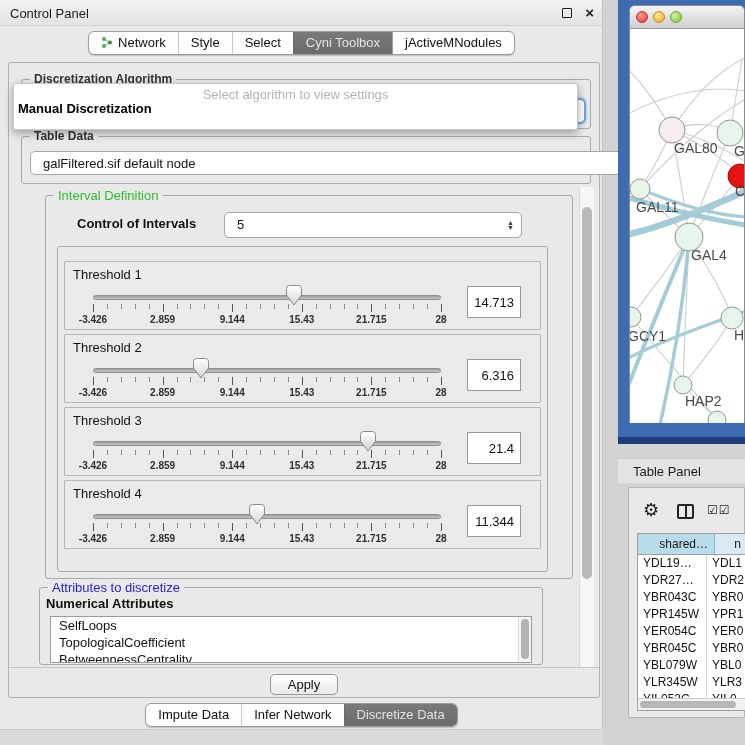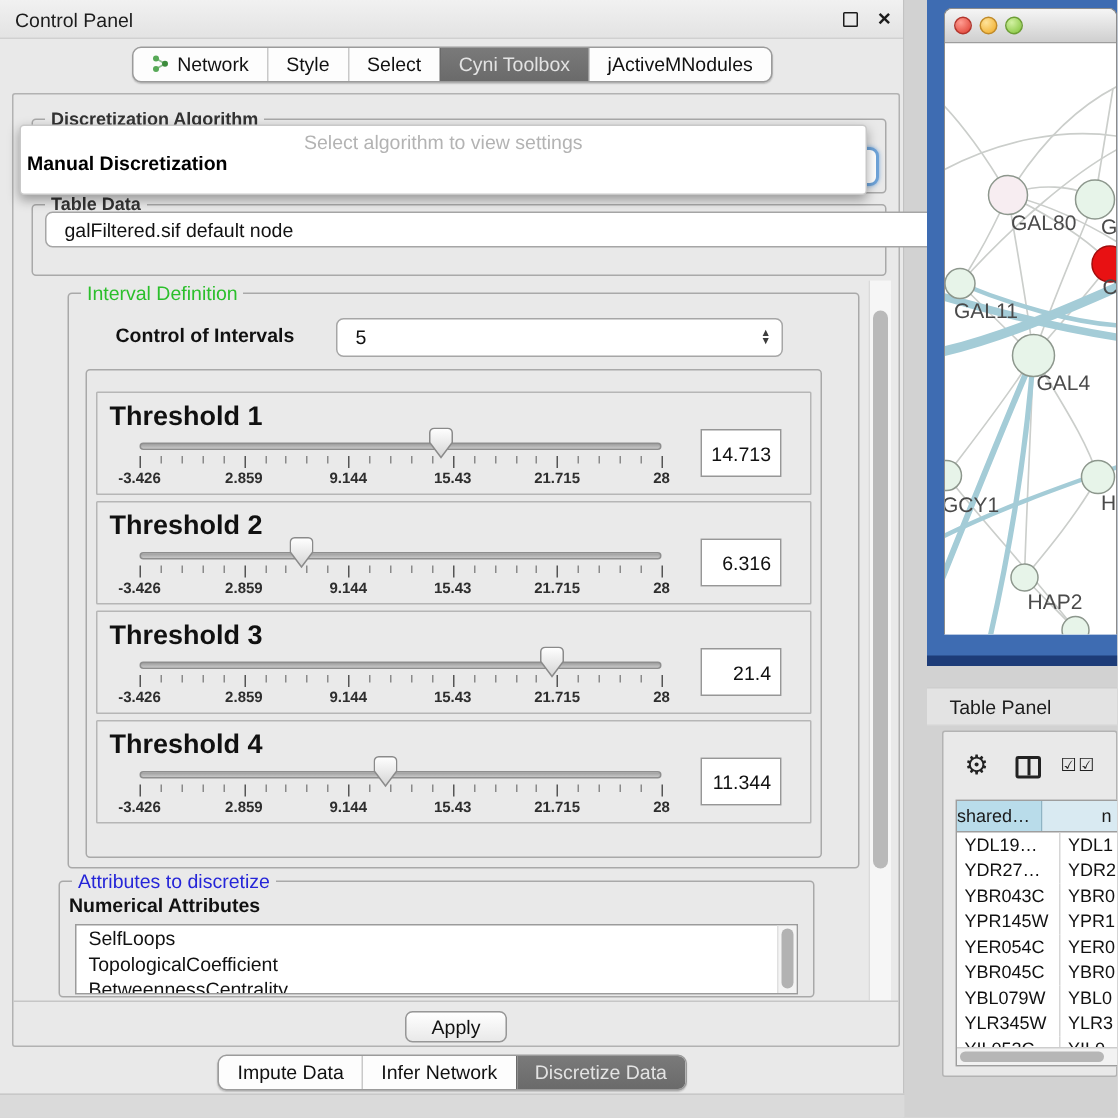--- a/index.html
+++ b/index.html
@@ -52,38 +52,38 @@
   #algo-popup { position:absolute; left:4px; top:20px; width:565px; height:47px; background:#fff;
                 border:1px solid #c9c9c9; border-radius:3px; box-shadow:0 3px 8px rgba(0,0,0,.35);
                 z-index:30; overflow:hidden; }
   #algo-popup .ph { position:absolute; left:0; top:3px; width:100%; text-align:center;
                     color:#b3b3b3; font-size:13px; }
   #algo-popup .opt { position:absolute; left:4px; font-size:13px; color:#000; white-space:nowrap; }
   #algo-popup .opt.b { font-weight:bold; top:17px; }
   #algo-popup .opt.r { top:31px; }
 
   #tabledata-group { left:12px; top:73px; width:570px; height:48px; }
-  #tabledata-combo { left:8px; top:4px; width:637px; height:24px; }
+  #tabledata-combo { left:8px; top:14px; width:637px; height:24px; }
 
   
   #scroll-viewport { position:absolute; left:6px; top:124px; width:564px; height:480px; overflow:hidden; }
   #v-scrollbar { position:absolute; left:570px; top:124px; width:15px; height:480px;
                  background:#f6f6f6; border-left:1px solid #dadada; }
   #v-scrollbar .thumb { position:absolute; left:2px; top:20px; width:10px; height:372px;
                         background:#b9b9b9; border-radius:6px; }
 
   #interval-group { left:30px; top:8px; width:528px; height:384px; }
   #num-label { position:absolute; left:31px; top:20px; font-size:13px; font-weight:bold; color:#111; }
   #num-combo { left:178px; top:16px; width:298px; height:26px; }
   #threshold-group { left:11px; top:50px; width:491px; height:326px; }
 
   .th-row { position:relative; margin:0 6px 4px 6px; height:69px; border:1px solid #b6b6b6;
             background:#eaeaea; border-radius:1px; }
   #threshold-rows { padding-top:14px; }
-  .th-label { position:absolute; left:8px; top:5px; font-size:18px; font-weight:bold; color:#111; }
+  .th-label { position:absolute; left:8px; top:5px; font-size:13px; font-weight:normal; color:#111; }
   .th-track { position:absolute; left:28px; top:33px; width:348px; height:5px; border-radius:3px;
               background:linear-gradient(#9e9e9e,#c7c7c7); border:1px solid #8e8e8e; }
   .th-ticks { position:absolute; left:28px; top:42px; width:348px; height:10px; }
   .tick { position:absolute; top:0; width:1px; height:5px; background:#8a8a8a; }
   .tick.maj { height:8px; background:#555; }
   .th-ticklabels { position:absolute; left:28px; top:52px; width:286px; height:12px; }
   .tick-label { position:absolute; transform:translateX(-50%); font-size:10px; font-weight:bold;
                 color:#2e2e2e; white-space:nowrap; }
   .th-thumb { position:absolute; top:23px; width:16px; height:21px; }
   .th-value { position:absolute; left:402px; top:24px; width:54px; height:32px; background:#fff;
@@ -132,22 +132,22 @@
   #table-box { position:absolute; left:628px; top:487px; width:117px; height:231px;
                background:#e9e9e9; border:1px solid #b3b3b3; border-radius:2px; }
   #tb-gear { position:absolute; left:14px; top:11px; font-size:18px; color:#222; }
   #tb-colicon { position:absolute; left:48px; top:16px; width:17px; height:15px;
                 border:2px solid #222; border-radius:2px; }
   #tb-colicon::after { content:""; position:absolute; left:5.5px; top:0; width:2px; height:11px; background:#222; }
   #tb-checks { position:absolute; left:78px; top:15px; font-size:12px; color:#222; letter-spacing:1px; }
   #mini-table { position:absolute; left:8px; top:45px; width:109px; height:178px; background:#fff;
                 border:1px solid #9e9e9e; overflow:hidden; }
   #mt-header { display:flex; height:21px; border-bottom:1px solid #9e9e9e; font-size:12px; color:#1a1a1a; }
-  #mt-header .hc1 { width:57px; background:#b9dcea; border-right:1px solid #8fb4c4;
-                    padding:3px 6px 0 0; }
+  #mt-header .hc1 { width:77px; background:#b9dcea; border-right:1px solid #8fb4c4;
+                    text-align:right; padding:3px 6px 0 0; }
   #mt-header .hc2 { flex:1; background:#d9eaf2; text-align:right; padding:3px 4px 0 0; }
   #mt-rows { height:144px; overflow:hidden; }
   .mt-row { display:flex; height:17px; font-size:12px; color:#111; }
   .mt-row .c1 { width:69px; padding:1px 0 0 5px; border-right:1px solid #d6d6d6; overflow:hidden; white-space:nowrap; }
   .mt-row .c2 { flex:1; padding:1px 0 0 5px; overflow:hidden; white-space:nowrap; }
   #mt-hscroll { position:absolute; left:0; bottom:0; width:107px; height:12px; background:#f2f2f2;
                 border-top:1px solid #cdcdcd; }
   #mt-hscroll .thumb { position:absolute; left:2px; top:2px; width:96px; height:7px;
                        background:#b6b6b6; border-radius:4px; }
 </style>

